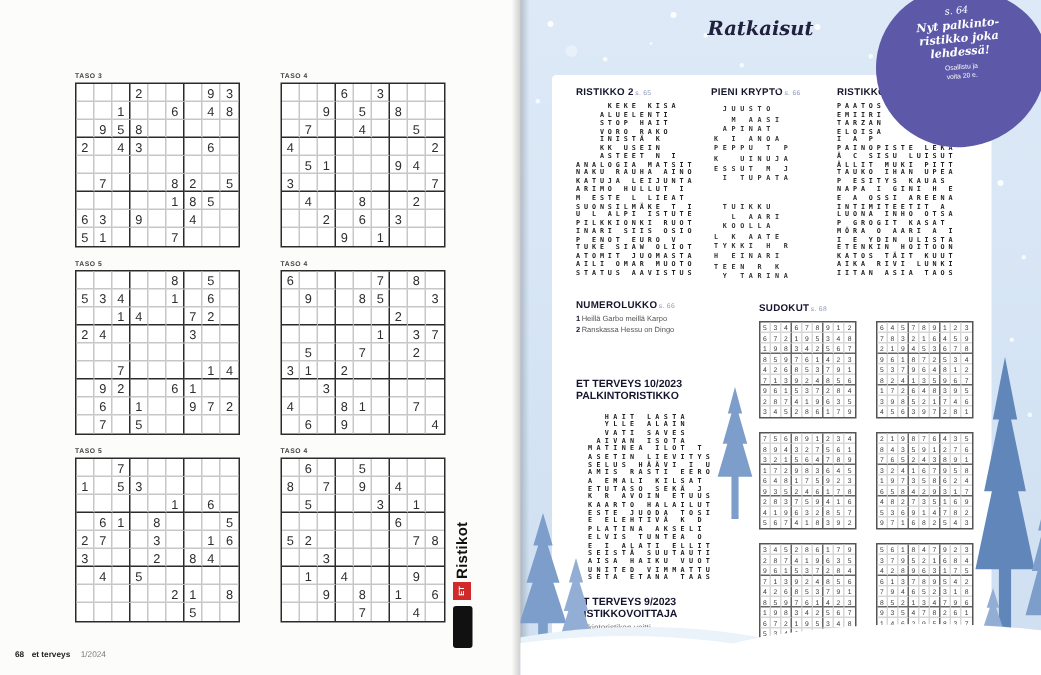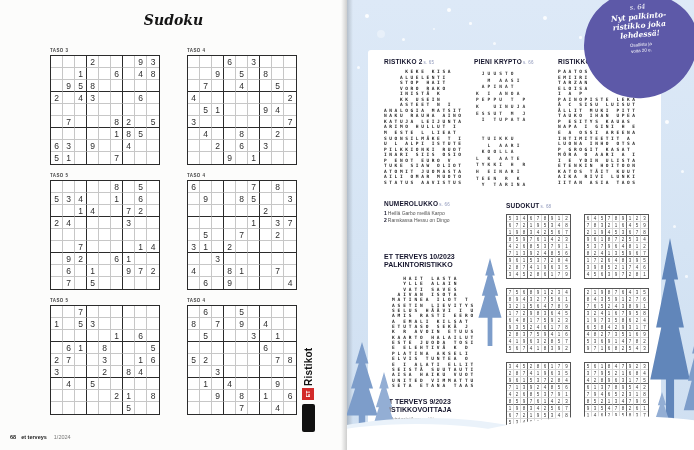--- a/index.html
+++ b/index.html
@@ -69,21 +69,20 @@
   .tree{position:absolute;z-index:2;
         clip-path:polygon(50% 0%,64% 20%,57% 20%,74% 43%,65% 43%,84% 68%,57% 68%,57% 100%,43% 100%,43% 68%,16% 68%,35% 43%,26% 43%,43% 20%,36% 20%)}
   .hill{position:absolute;border-radius:50%;z-index:3}
 </style>
 </head>
 <body>
 
 <div class="spread">
 
   <div class="page-left">
-    <div class="page-title">Sudoku</div>
 
     <div class="sblock" style="left:50px;top:48px">
       <div class="slabel">TASO 3</div>
       <div class="sgrid">
           <div class="cell"></div>
           <div class="cell"></div>
           <div class="cell br"></div>
           <div class="cell">2</div>
           <div class="cell"></div>
           <div class="cell br"></div>
@@ -622,20 +621,21 @@
     <div class="dot" style="left:10px;top:66px;width:3px;height:3px;opacity:.8"></div>
     <div class="dot" style="left:170px;top:58px;width:2px;height:2px;opacity:.7"></div>
     <div class="dot" style="left:122px;top:22px;width:2.5px;height:2.5px;opacity:.8"></div>
     <div class="dot" style="left:318px;top:120px;width:4px;height:4px;opacity:.9"></div>
     <div class="dot" style="left:334px;top:170px;width:3px;height:3px;opacity:.8"></div>
     <div class="dot" style="left:326px;top:225px;width:3px;height:3px;opacity:.75"></div>
     <div class="dot" style="left:338px;top:275px;width:2.5px;height:2.5px;opacity:.7"></div>
     <div class="dot" style="left:30px;top:30px;width:8px;height:8px;opacity:.35"></div>
     <div class="dot" style="left:208px;top:52px;width:6px;height:6px;opacity:.3"></div>
 
+    <div class="r-title">Ratkaisut</div>
 
     <div class="badge">
       <div class="pref">s. 64</div>
       <div class="main">Nyt palkinto-</div>
       <div class="main">ristikko joka</div>
       <div class="main">lehdessä!</div>
       <div class="sub">Osallistu ja</div>
       <div class="sub" style="margin-top:0">voita 20 e.</div>
     </div>
 

